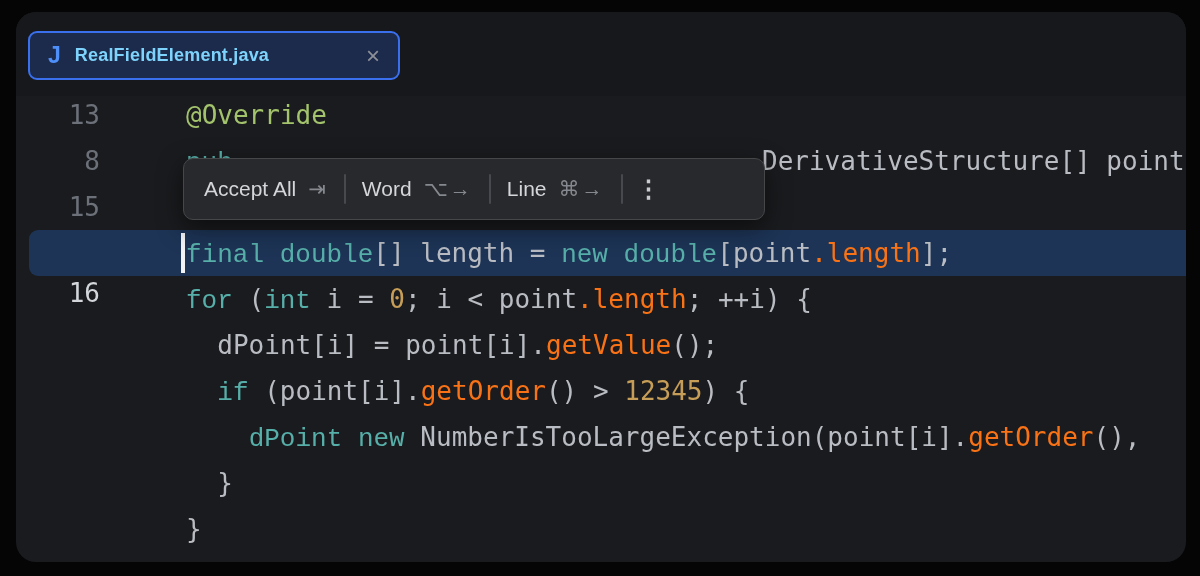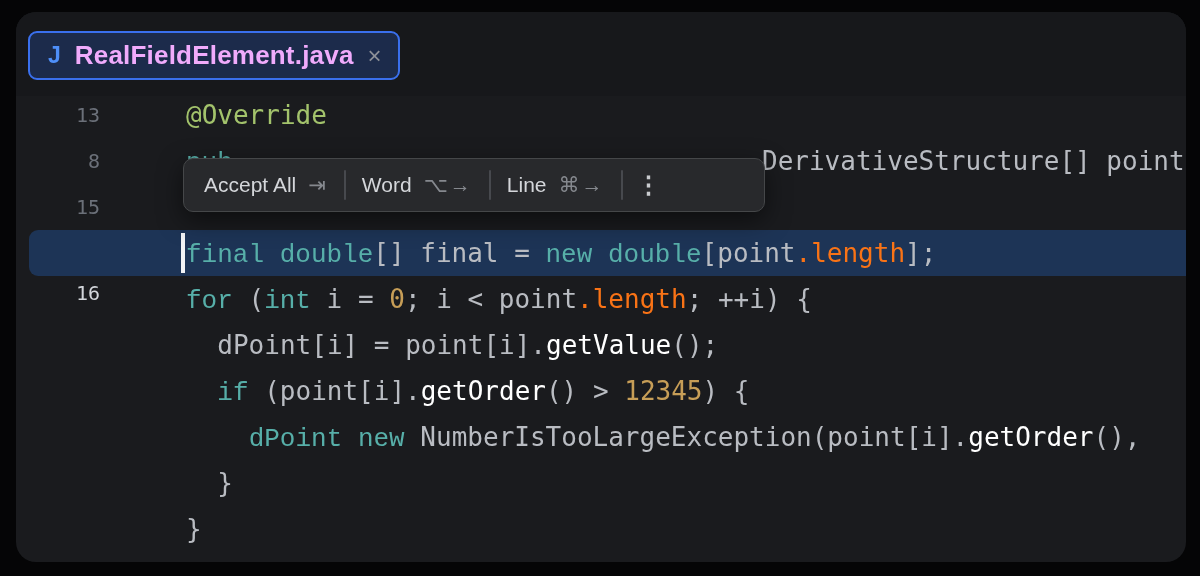--- a/index.html
+++ b/index.html
@@ -8,48 +8,48 @@
     background:#1A1B1E;border-radius:20px;overflow:hidden;
   }
   .tabbar{position:absolute;left:0;top:0;width:100%;height:84px;background:#17181B;}
   .tab{
     position:absolute;left:12px;top:19px;width:372px;height:49px;box-sizing:border-box;
     background:#1C2B4B;border:2px solid #3A70EE;border-radius:9px;
     display:flex;align-items:center;padding:0 18px;gap:14px;
     font-family:"Liberation Sans",sans-serif;cursor:default;
   }
   .java-badge{color:#4E8FF9;font-size:23px;font-weight:700;}
-  .tab-label{color:#f0abfc;font-size:26px;font-weight:600;letter-spacing:.2px;white-space:nowrap;}
+  .tab-label{color:#7dd3fc;font-size:18px;font-weight:600;letter-spacing:.2px;white-space:nowrap;}
   .tab-close{margin-left:auto;color:#8D9097;font-size:24px;font-weight:400;line-height:1;}
   .editor{position:absolute;left:0;top:0;width:100%;height:100%;}
   #code-lines{position:absolute;left:0;top:80px;right:0;}
   .code-row{position:relative;height:46px;}
   .code-row.hl::before{
     content:'';position:absolute;left:13px;right:0;top:0;bottom:0;
     background:#1D3456;border-radius:9px 0 0 9px;
   }
   .gutter{
     position:absolute;z-index:1;left:0;top:0;width:84px;text-align:right;
-    font-family:"DejaVu Sans Mono",monospace;font-size:20px;line-height:46px;color:#6B7079;
+    font-family:"DejaVu Sans Mono",monospace;font-size:26px;line-height:46px;color:#6B7079;
   }
   .code-row.hl .gutter{color:#D3D6DB;margin-top:40px;}
   .line-text{
     position:absolute;z-index:1;left:170px;top:0;white-space:pre;
     font-family:"DejaVu Sans Mono",monospace;font-size:26px;line-height:46px;color:#B9BCC2;
   }
   .line-text.frag{left:746px;}
   .caret{position:absolute;z-index:2;left:165px;top:3px;width:4px;height:40px;background:#F2F3F5;}
   .tok-kw{color:#57AFA9;font-family:Liberation Mono, monospace;}
   .tok-fg{color:#B9BCC2;}
   .tok-ann{color:#A3C36C;}
   .tok-field{color:#f97316;}
-  .tok-method{color:#ffffff;margin-top:10px;}
+  .tok-method{color:#f97316;margin-top:10px;}
   .tok-num{color:#C79E57;}
   .popup{
-    position:absolute;z-index:5;left:167px;top:146px;width:582px;height:54px;box-sizing:border-box;
+    position:absolute;z-index:5;left:167px;top:146px;width:582px;height:62px;box-sizing:border-box;
     background:#28292C;border:1px solid #454749;border-radius:10px;
     box-shadow:0 8px 24px rgba(0,0,0,.5);
     display:flex;align-items:center;padding:0 8px 0 4px;
     font-family:"Liberation Sans",sans-serif;
   }
   .p-item{display:flex;align-items:center;gap:12px;padding:0 16px;height:100%;cursor:pointer;}
   .p-label{color:#D4D6DA;font-size:21px;}
   .p-key{color:#85888E;font-size:21px;letter-spacing:2px;white-space:nowrap;}
   .p-div{width:2px;height:30px;background:#47494E;border-radius:1px;}
   .p-more{display:flex;align-items:center;justify-content:center;padding:0 14px;height:100%;cursor:pointer;}
@@ -70,21 +70,21 @@
           <span class="gutter">8</span>
           <span class="line-text"><span class="tok-kw">pub</span></span>
           <span class="line-text frag"><span class="tok-fg">DerivativeStructure[] point</span></span>
         </div>
         <div class="code-row">
           <span class="gutter">15</span>
           <span class="line-text"></span>
         </div>
         <div class="code-row hl">
           <span class="gutter">16</span>
-          <span class="line-text"><span class="tok-kw">final</span><span class="tok-fg"> </span><span class="tok-kw">double</span><span class="tok-fg">[] final = </span><span class="tok-kw">new</span><span class="tok-fg"> </span><span class="tok-kw">double</span><span class="tok-fg">[point</span><span class="tok-field">.length</span><span class="tok-fg">];</span></span>
+          <span class="line-text"><span class="tok-kw">final</span><span class="tok-fg"> </span><span class="tok-kw">double</span><span class="tok-fg">[] length = </span><span class="tok-kw">new</span><span class="tok-fg"> </span><span class="tok-kw">double</span><span class="tok-fg">[point</span><span class="tok-field">.length</span><span class="tok-fg">];</span></span>
           <span class="caret"></span>
         </div>
         <div class="code-row">
           <span class="gutter"></span>
           <span class="line-text"><span class="tok-kw">for</span><span class="tok-fg"> (</span><span class="tok-kw">int</span><span class="tok-fg"> i = </span><span class="tok-num">0</span><span class="tok-fg">; i &lt; point</span><span class="tok-field">.length</span><span class="tok-fg">; ++i) {</span></span>
         </div>
         <div class="code-row">
           <span class="gutter"></span>
           <span class="line-text"><span class="tok-fg">  dPoint[i] = point[i].</span><span class="tok-method">getValue</span><span class="tok-fg">();</span></span>
         </div>

